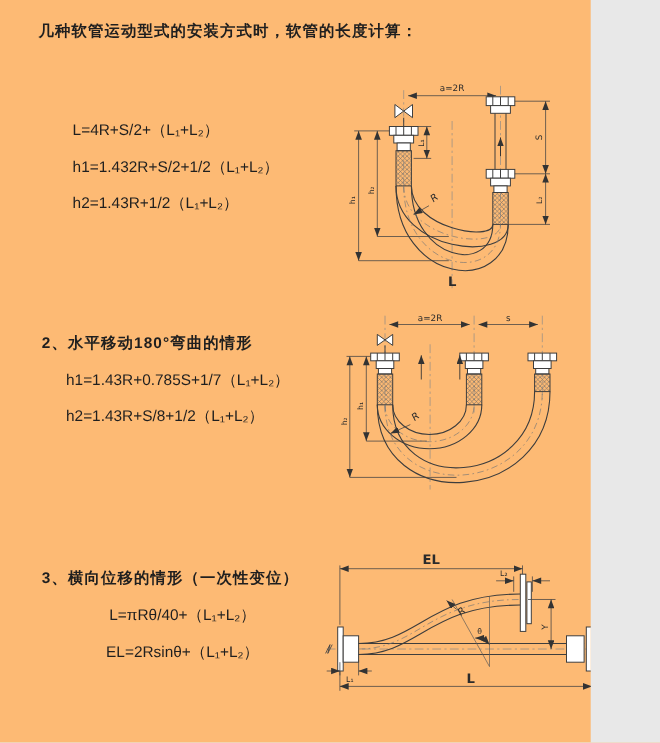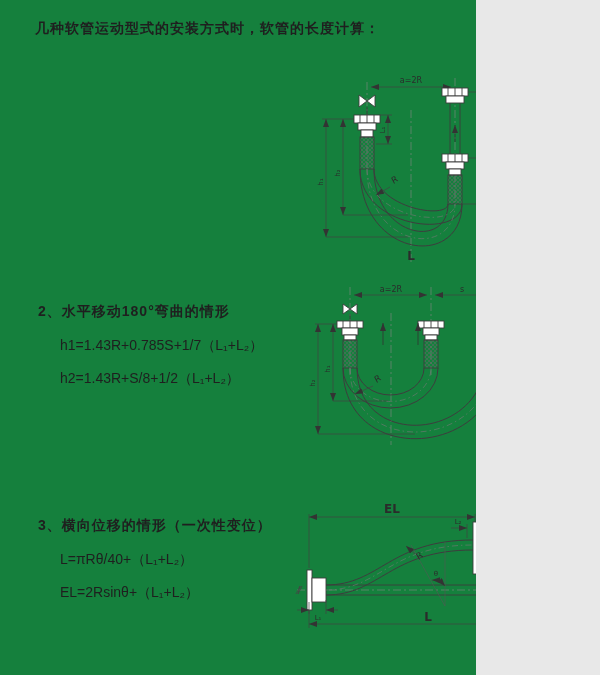--- a/index.html
+++ b/index.html
@@ -1,16 +1,16 @@
 <!DOCTYPE html>
 <html><head>
 <meta charset="utf-8">
 <style>
   html,body{margin:0;padding:0;background:#e8e8e8;}
-  .page{position:relative;width:476px;height:675px;background:#15803d;overflow:hidden;
+  .page{position:relative;width:537px;height:675px;background:#fdba74;overflow:hidden;
         font-family:"Liberation Sans","DejaVu Sans",sans-serif;color:#1f1f1f;}
   .title{position:absolute;left:35px;top:20px;font-size:14px;font-weight:700;letter-spacing:1px;}
   .section{position:absolute;}
   .sec-heading{font-size:14px;font-weight:700;letter-spacing:1px;margin:0 0 8px 0;}
   .formulas{margin-left:22px;}
   .formula{margin:0;font-size:14px;font-weight:500;line-height:33px;white-space:nowrap;}
   svg{position:absolute;}
   svg text{font-family:"DejaVu Sans",sans-serif;fill:#2b2b2b;}
   .dimtxt{font-size:8px;}
   .dimtxt-sm{font-size:7px;}
@@ -18,20 +18,25 @@
   .rlabel{font-size:9px;font-style:italic;}
 </style>
 </head>
 <body>
 
 <div class="page">
 
   <div class="title">几种软管运动型式的安装方式时，软管的长度计算：</div>
 
   <div class="section" style="left:44px;top:102px;">
+    <div class="formulas">
+      <p class="formula">L=4R+S/2+（L₁+L₂）</p>
+      <p class="formula">h1=1.432R+S/2+1/2（L₁+L₂）</p>
+      <p class="formula">h2=1.43R+1/2（L₁+L₂）</p>
+    </div>
   </div>
 
   <svg style="left:310px;top:70px;" width="280" height="195" viewBox="0 0 280 195">
     <defs>
       <pattern id="b1" width="4" height="4" patternUnits="userSpaceOnUse">
         <path d="M0,4 L4,0 M0,0 L4,4" stroke="#666" stroke-width="0.5"></path>
       </pattern>
       <marker id="mE1" markerWidth="9" markerHeight="7" refX="8" refY="3" orient="auto" markerUnits="userSpaceOnUse">
         <path d="M0,0L8,3L0,6Z" fill="#333"></path>
         </marker>
@@ -201,21 +206,21 @@
       <path d="M47,85 A40.5,33.5 0 0 0 128,85"></path>
       <path d="M47,85 C47,177 190,167 190,73"></path>
     </g>
 
     <g>
       <line x1="70" y1="103" x2="52" y2="111" stroke="#444" stroke-width="0.7" marker-end="url(#mE2)"></line>
       <text class="rlabel" x="74" y="100" transform="rotate(-38 74 100)">R</text>
     </g>
   </svg>
 
-  <div class="section" style="left:38px;top:517px;">
+  <div class="section" style="left:38px;top:517px;text-align:center;">
     <p class="sec-heading">3、横向位移的情形（一次性变位）</p>
     <div class="formulas">
       <p class="formula">L=πRθ/40+（L₁+L₂）</p>
       <p class="formula">EL=2Rsinθ+（L₁+L₂）</p>
     </div>
   </div>
 
   <svg style="left:295px;top:498px;" width="300" height="150" viewBox="0 0 300 150">
     <defs>
       <marker id="mE3" markerWidth="9" markerHeight="7" refX="8" refY="3" orient="auto" markerUnits="userSpaceOnUse">

